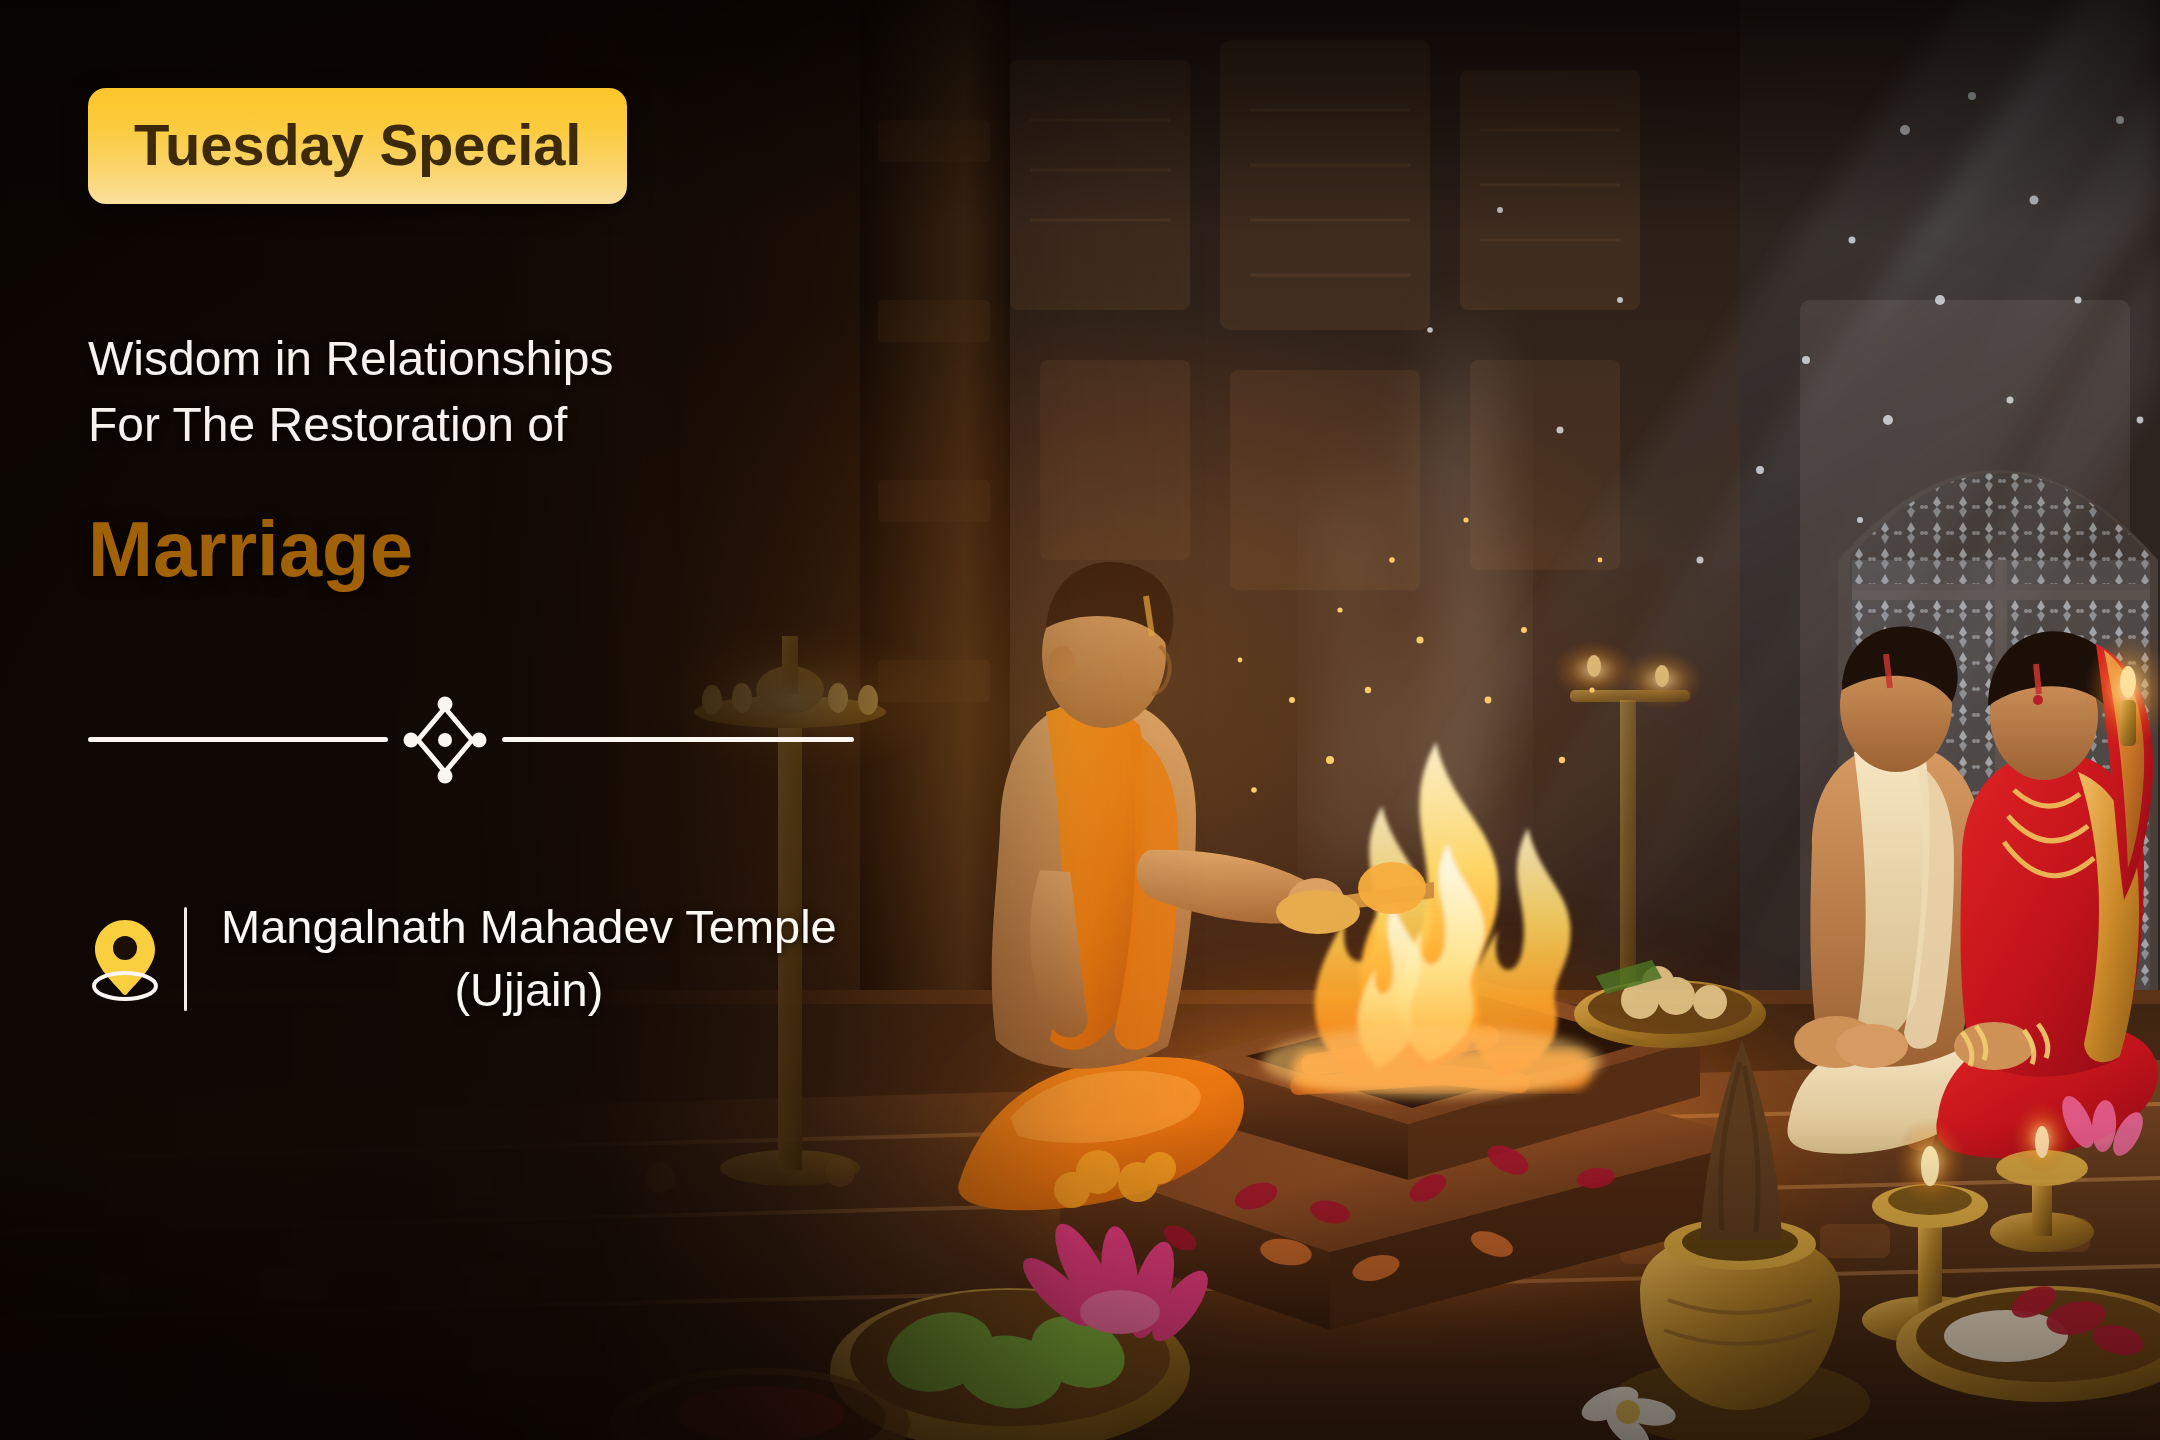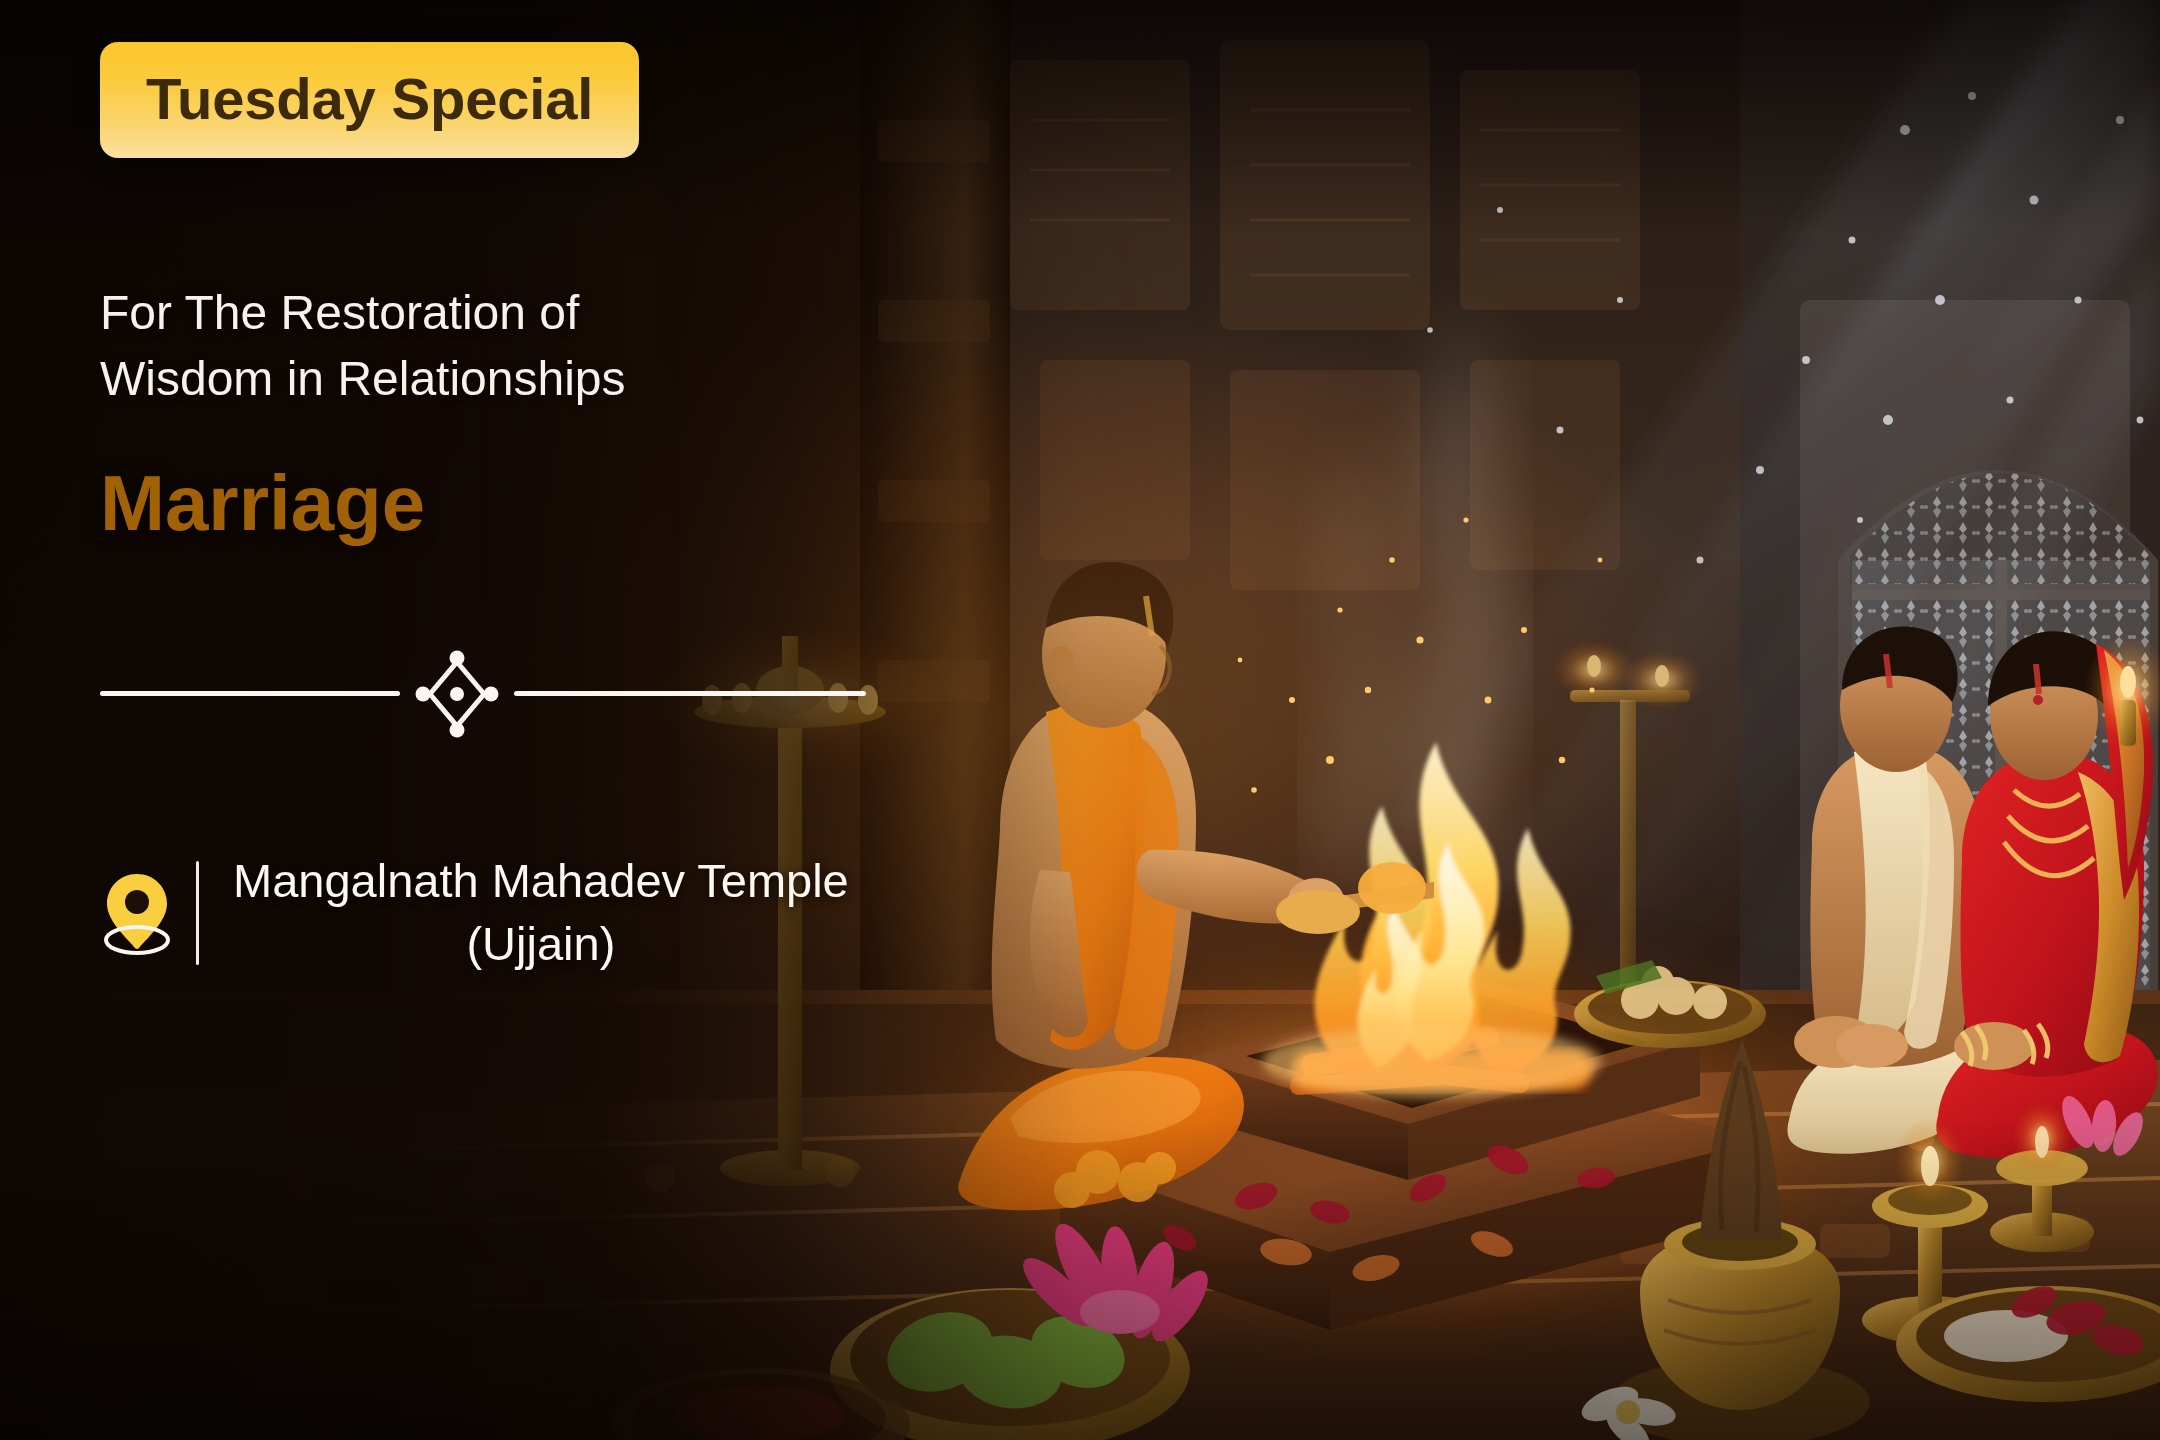--- a/index.html
+++ b/index.html
@@ -38,23 +38,23 @@
     pointer-events:none;
   }
   .veil-warm {
     position:absolute; inset:0;
     background:radial-gradient(46% 40% at 47.5% 50%, rgba(255,138,30,0.26) 0%, rgba(255,110,20,0.12) 45%, rgba(0,0,0,0) 74%);
     mix-blend-mode:screen; pointer-events:none;
   }
 
   
   .content {
-    position:absolute; left:12px; top:0;
+    position:absolute; left:0; top:0;
     width:1000px; height:100%;
-    padding:42px 0 0 88px;
+    padding:88px 0 0 88px;
   }
 
   .badge {
     display:inline-block;
     padding:28px 46px 30px;
     border-radius:18px;
     background:linear-gradient(180deg,#FCC62B 0%, #FBCB3D 34%, #FAD56F 72%, #FBE0A0 100%);
     box-shadow:0 6px 26px rgba(0,0,0,0.45);
   }
   .badge-label {
@@ -617,22 +617,22 @@
     <div class="veil-vignette"></div>
   </div>
 
   <div class="content">
 
     <div class="badge">
       <div class="badge-label">Tuesday Special</div>
     </div>
 
     <div class="subtitle">
+      <span>Wisdom in Relationships</span>
       <span>For The Restoration of</span>
-      <span>Wisdom in Relationships</span>
     </div>
 
     <div class="title">
       <span>Marriage</span>
     </div>
 
     <div class="divider">
       <div class="divider-rule left"></div>
       <div class="divider-mark">
         <svg width="86" height="92" viewBox="0 0 86 92" aria-hidden="true">

